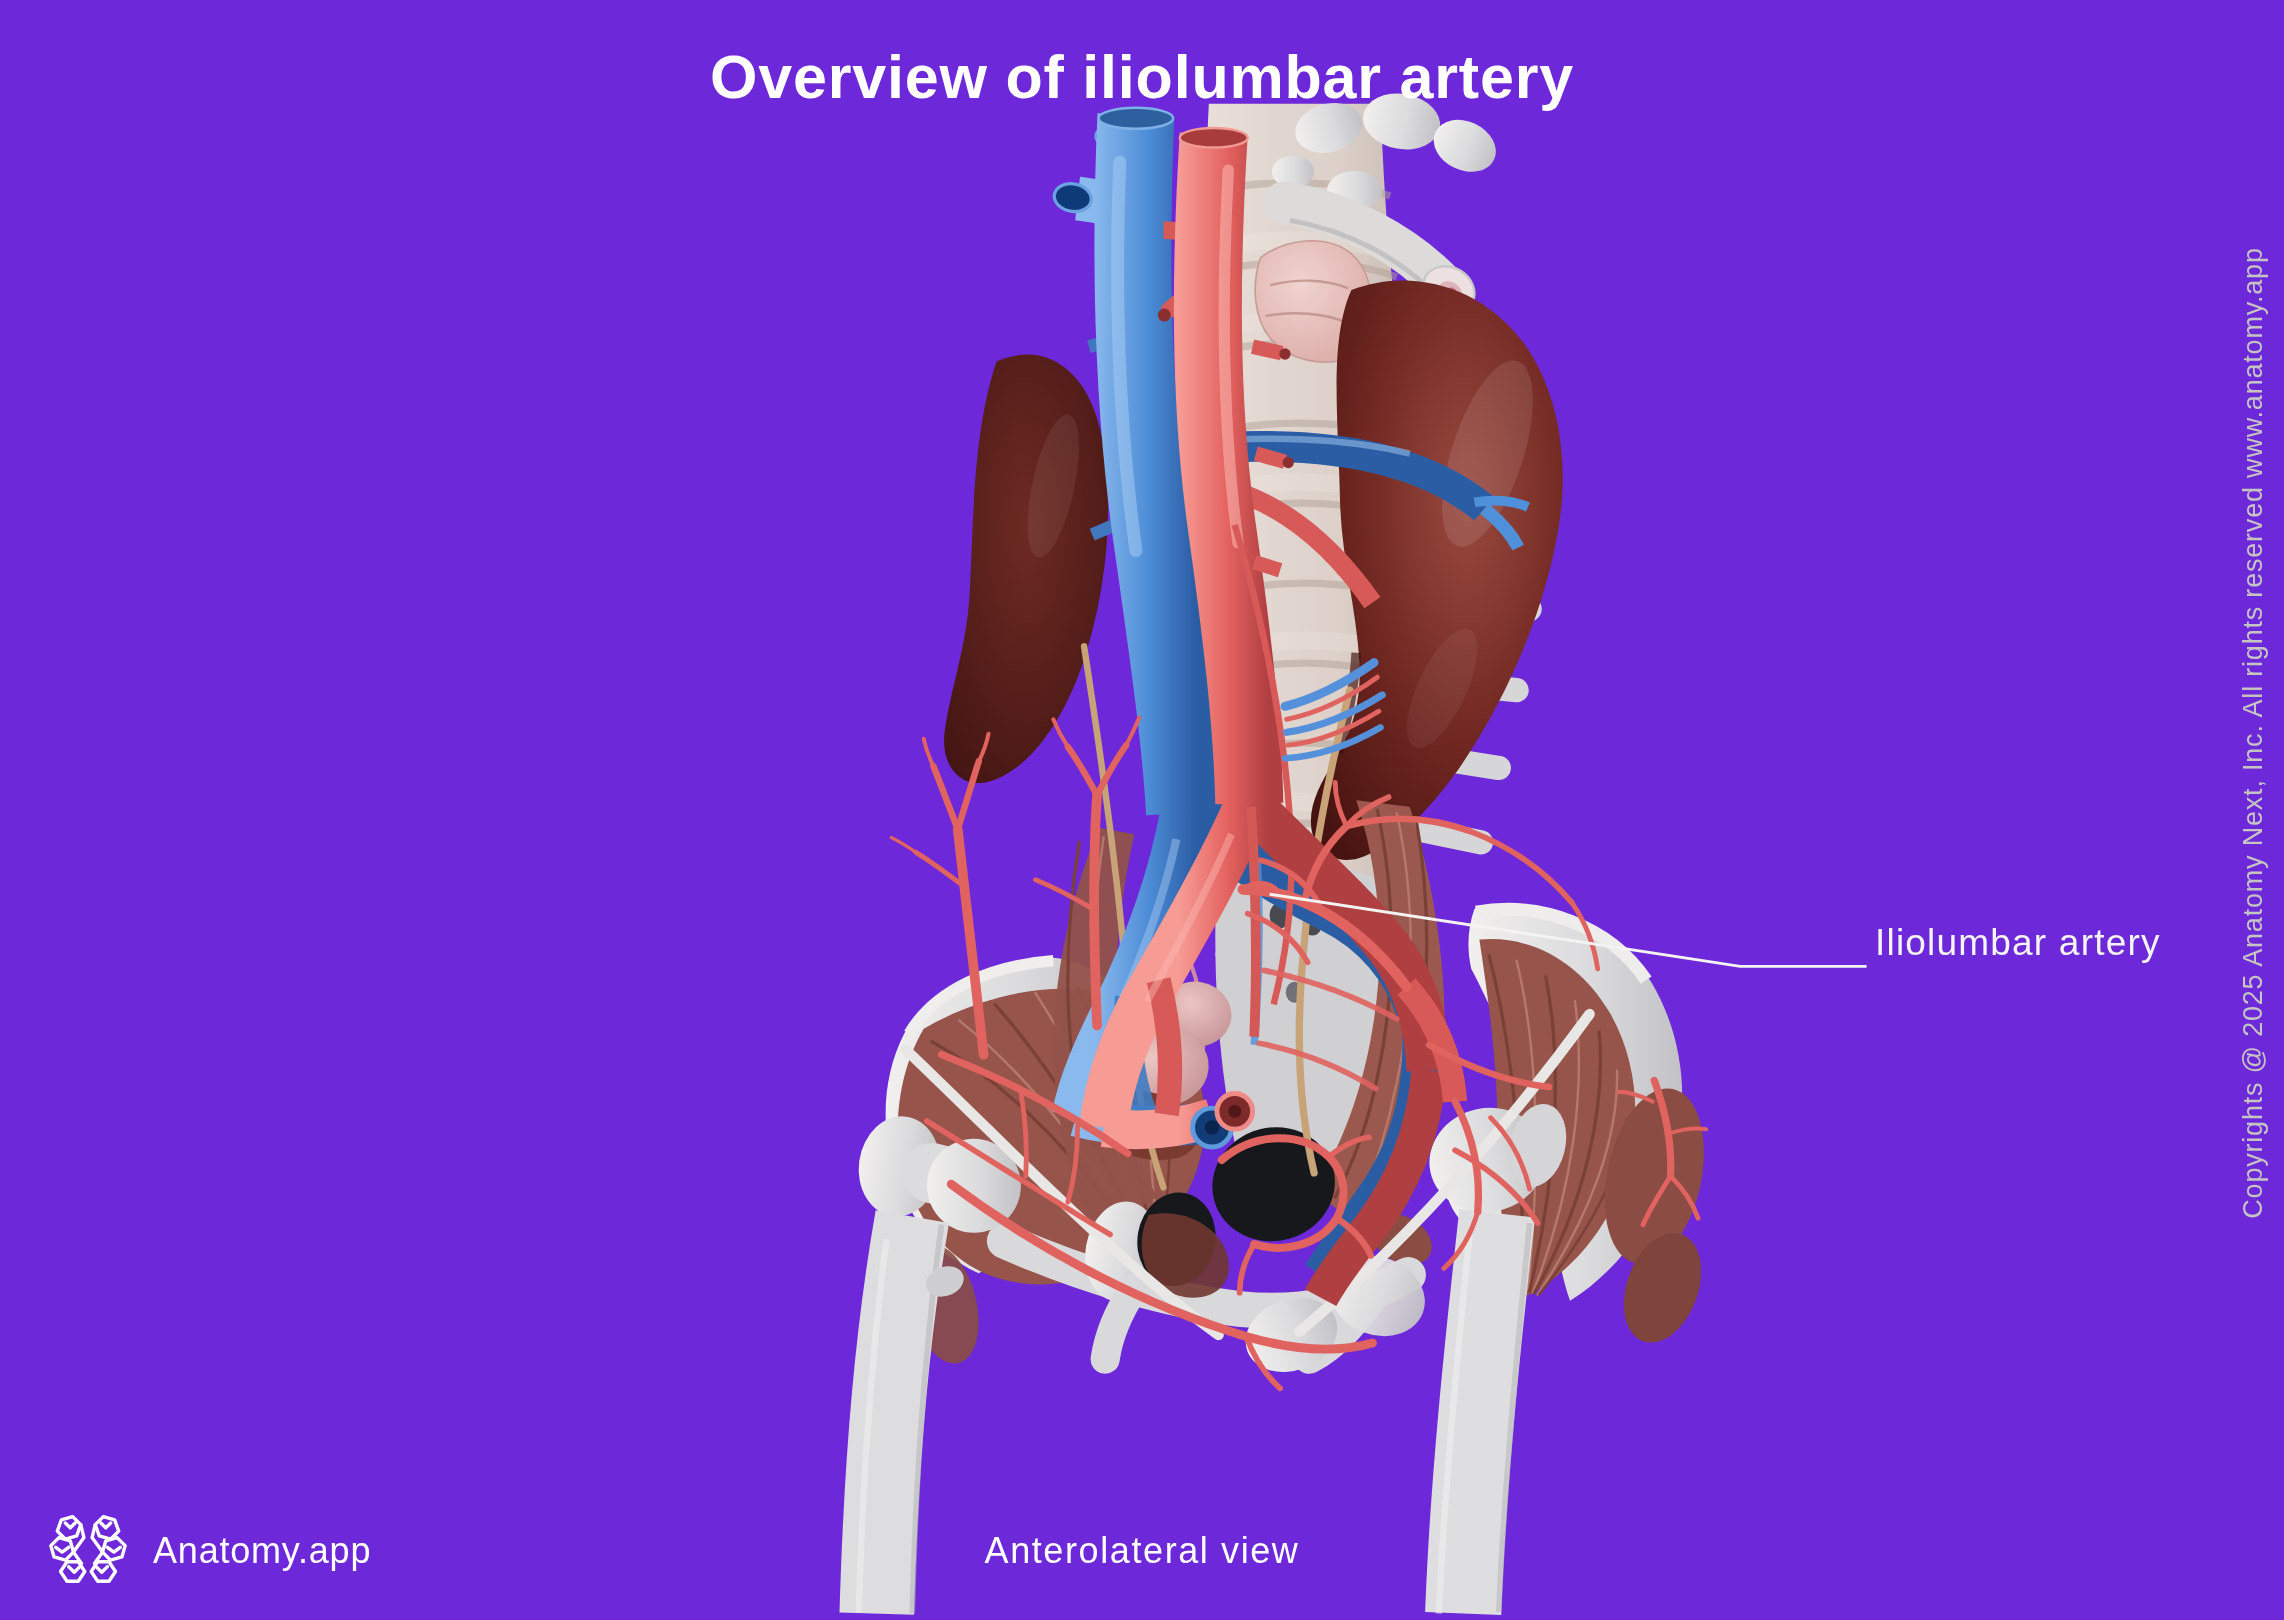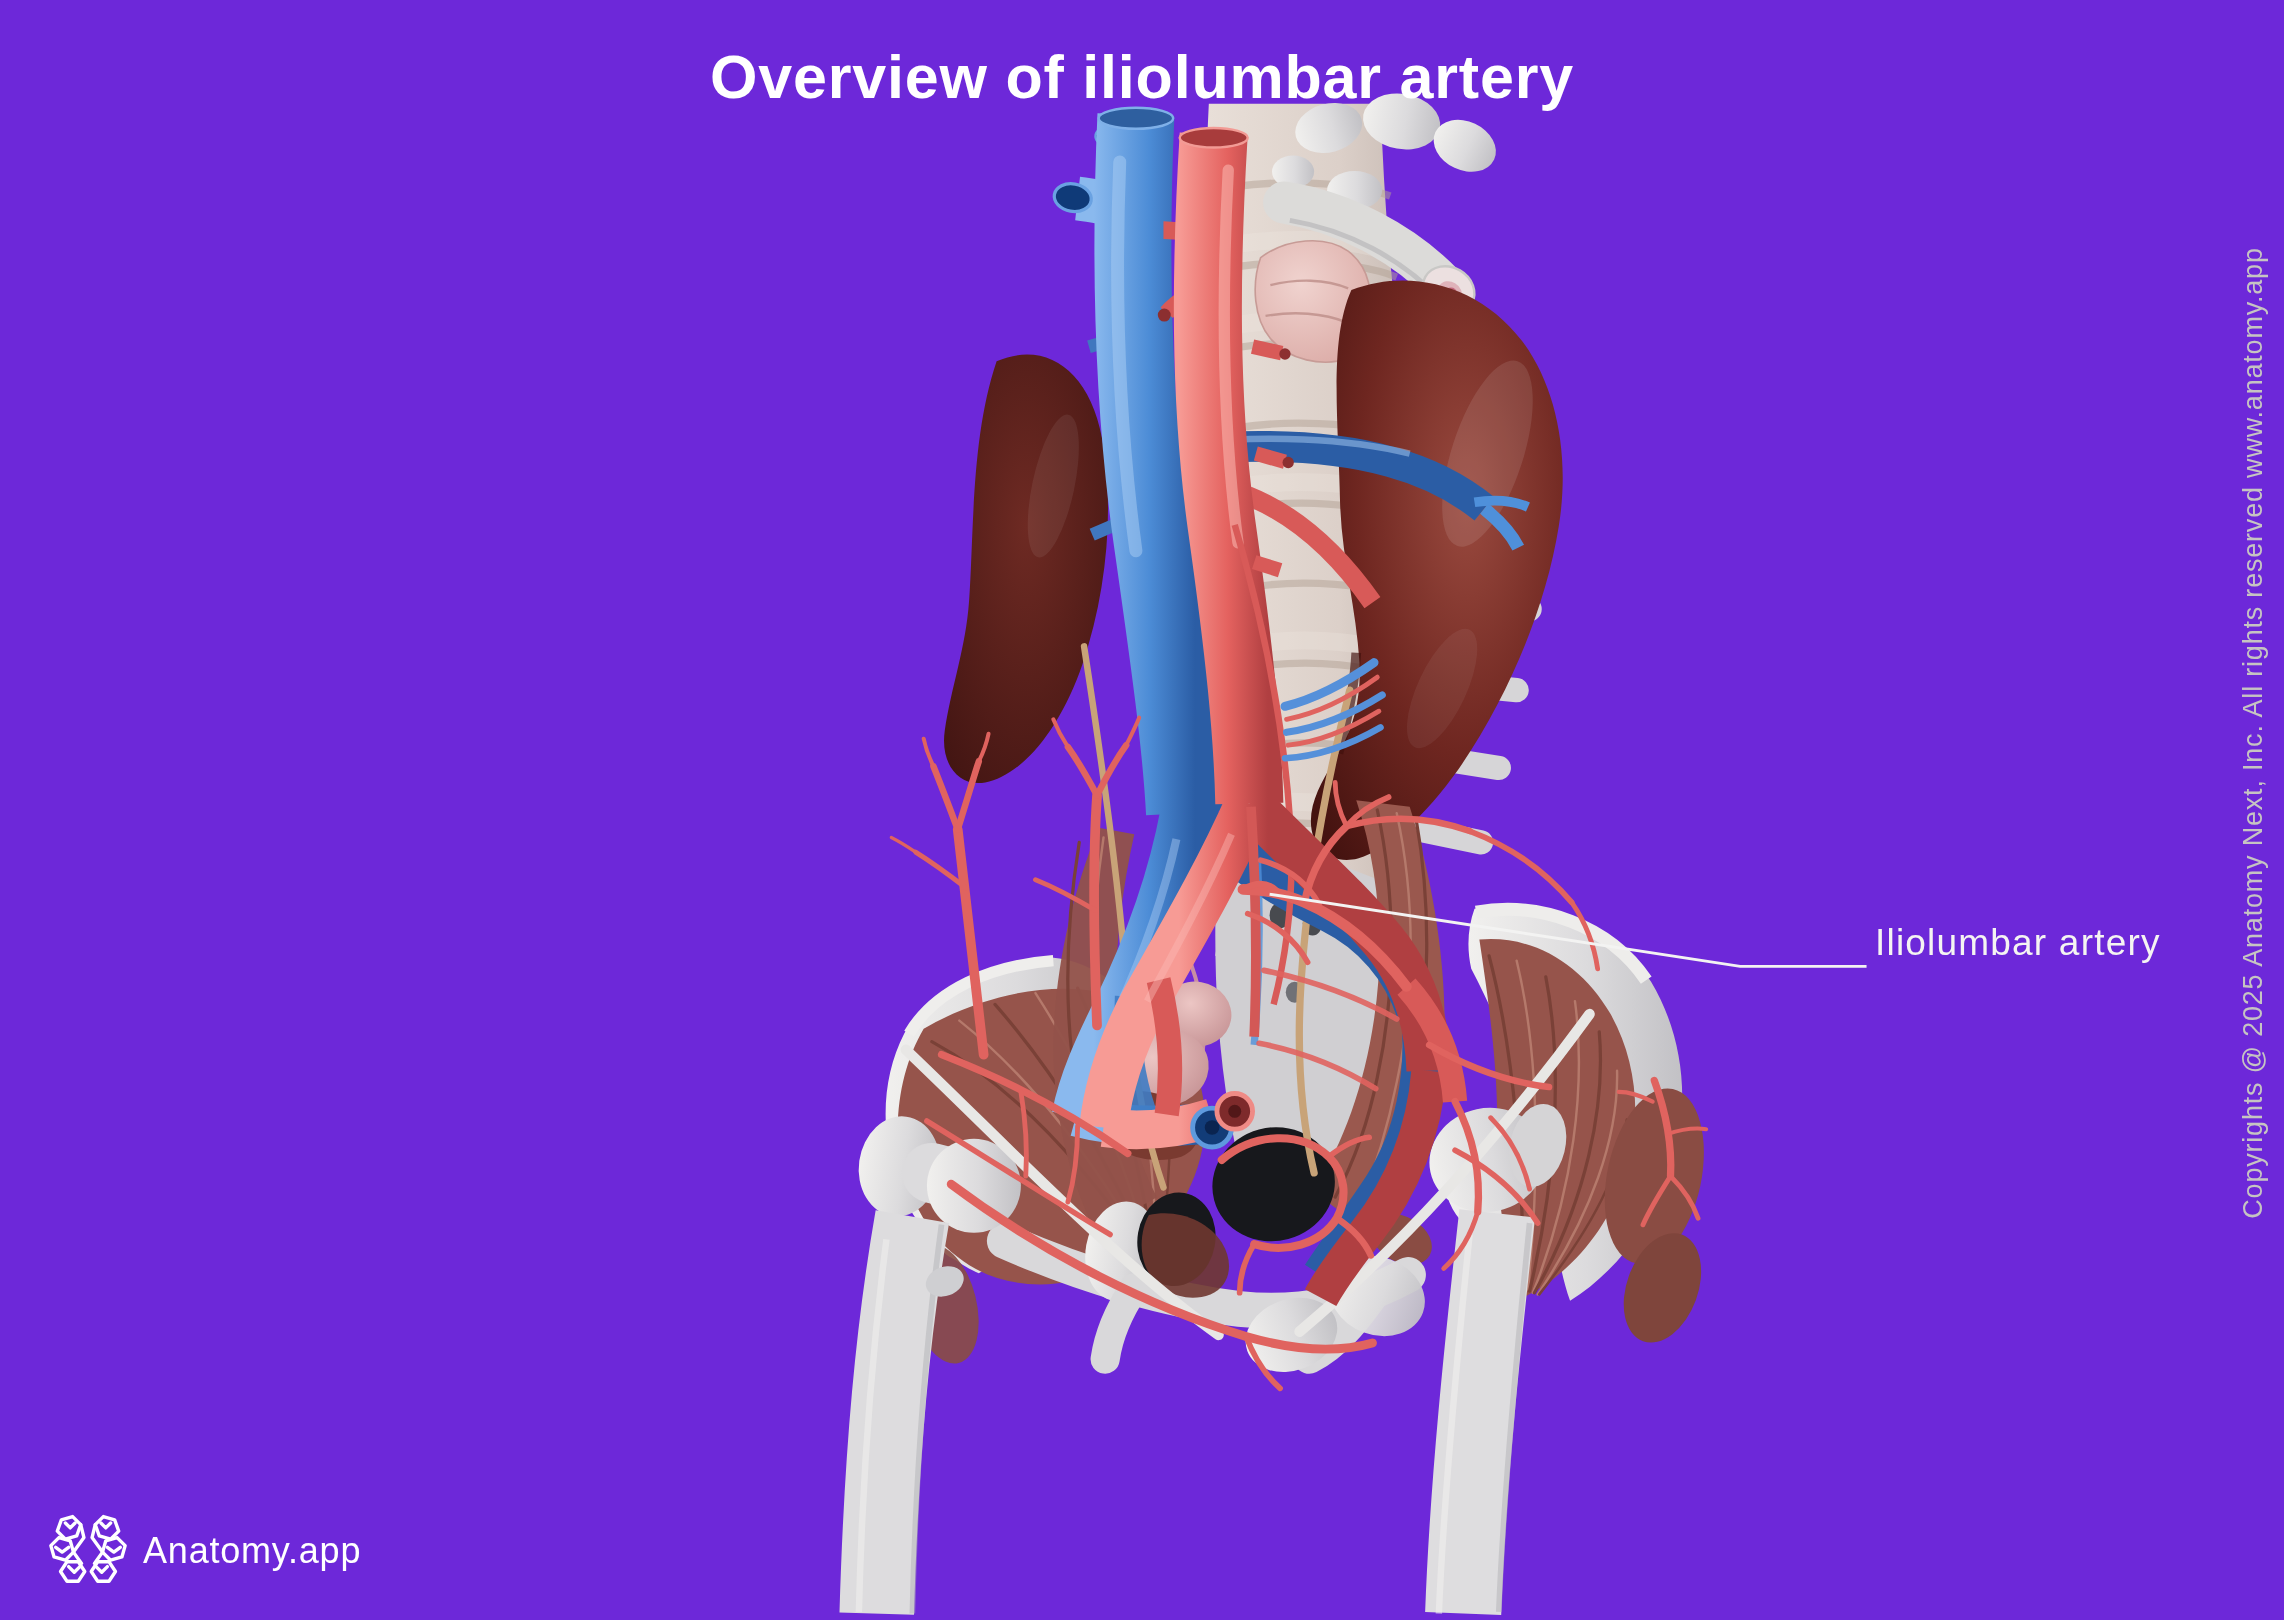--- a/index.html
+++ b/index.html
@@ -6,21 +6,21 @@
   html,body{margin:0;padding:0;background:#0b0c0f;}
   body{display:flex;justify-content:center;font-family:"Liberation Sans",sans-serif;}
   .stage{position:relative;width:2284px;height:1620px;background:#131519;overflow:hidden;}
   .art{position:absolute;left:0;top:0;width:100%;height:100%;}
   .title{position:absolute;left:0;right:0;top:42px;margin:0;text-align:center;
          font-size:61px;font-weight:700;letter-spacing:0.8px;color:#ffffff;}
   .struct-label{position:absolute;left:1875px;top:945px;transform:translateY(-54%);
          font-size:37px;font-weight:400;letter-spacing:1.2px;color:#f5f4f2;white-space:nowrap;text-align:right;}
   .caption{position:absolute;left:0;right:0;top:1530px;text-align:center;
          font-size:36px;font-weight:500;letter-spacing:1.6px;color:#ffffff;}
-  .brand{position:absolute;left:46px;top:1510px;display:flex;align-items:center;gap:13px;}
+  .brand{position:absolute;left:46px;top:1510px;display:flex;align-items:center;gap:23px;}
   .brand-name{font-size:36px;font-weight:400;letter-spacing:0.8px;color:#ffffff;}
   .logo{width:84px;height:81px;}
   .copyright{position:absolute;left:2253px;top:733px;transform:translate(-50%,-50%) rotate(-90deg);
          font-size:27px;font-weight:400;letter-spacing:0.8px;color:#c6c4c2;white-space:nowrap;}
 </style>
 </head>
 <body>
 
 <div class="stage" style="background: #6d28d9;">
 
@@ -356,20 +356,21 @@
       <circle cx="1524" cy="1372" r="8" fill="#521718"></circle>
     </g>
 
     <polyline points="1567,1104 2148,1193 2304,1193" fill="none" stroke="#f3f3f2" stroke-width="3.5"></polyline>
   </svg>
 
   <h1 class="title">Overview of iliolumbar artery</h1>
 
   <div class="struct-label">Iliolumbar artery</div>
 
+  <div class="caption">Anterolateral view</div>
 
   <div class="brand">
     <svg class="logo" viewBox="0 0 104 100" aria-hidden="true">
       <g fill="none" stroke="#ffffff" stroke-width="4.2" stroke-linejoin="round" stroke-linecap="round">
         <path d="M33,8 L19,12 L14,26 L24,36 L38,32 L43,18 Z"></path>
         <path d="M16,34 L6,44 L10,58 L24,62 L34,52 L30,38 Z"></path>
         <path d="M26,64 L18,76 L26,88 L40,88 L48,76 L40,64 Z"></path>
         <path d="M24,16 l6,6 6,-6"></path>
           <path d="M12,46 l8,6 8,-6"></path>
           <path d="M28,70 l7,7 7,-7"></path>

